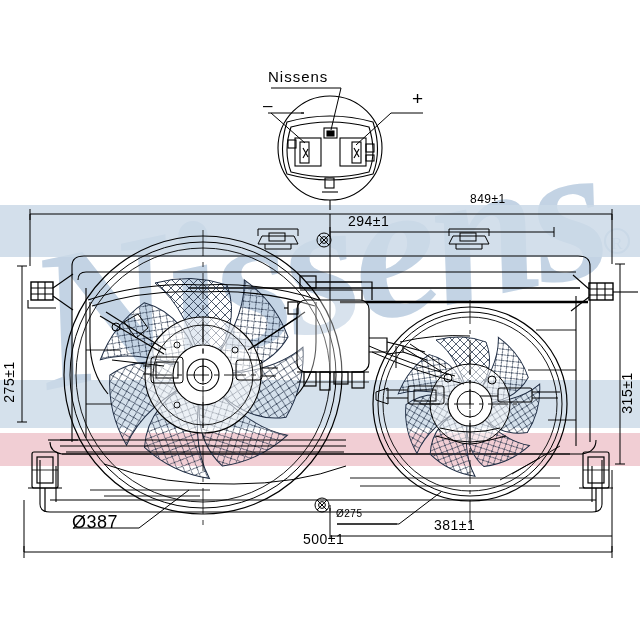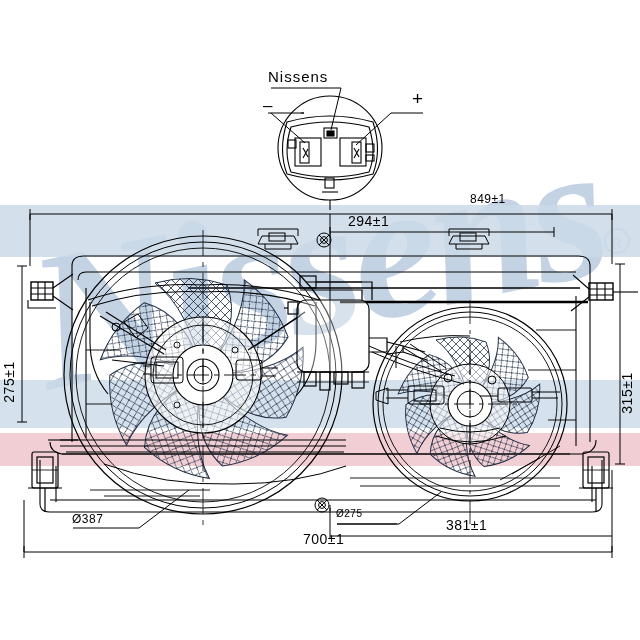--- a/index.html
+++ b/index.html
@@ -347,18 +347,18 @@
 <div class="lbl" style="left:268px;top:68px;font-size:15px;letter-spacing:1px;">Nissens</div>
 <div class="lbl" style="left:263px;top:96px;font-size:17px;">–</div>
 <div class="lbl" style="left:412px;top:88px;font-size:19px;">+</div>
 
 <div class="lbl" style="left:470px;top:192px;font-size:12px;letter-spacing:0.5px;">849±1</div>
 <div class="lbl" style="left:348px;top:213px;font-size:14px;letter-spacing:0.5px;">294±1</div>
 
 <div class="lbl" style="left:-12px;top:374px;font-size:14px;letter-spacing:0.5px;transform:rotate(-90deg);transform-origin:center;">275±1</div>
 <div class="lbl" style="left:606px;top:385px;font-size:14px;letter-spacing:0.5px;transform:rotate(-90deg);transform-origin:center;">315±1</div>
 
-<div class="lbl" style="left:72px;top:512px;font-size:12px;letter-spacing:0.5px;">Ø387</div>
+<div class="lbl" style="left:72px;top:512px;font-size:18px;letter-spacing:0.5px;">Ø387</div>
 <div class="lbl" style="left:336px;top:508px;font-size:10px;letter-spacing:0.5px;">Ø275</div>
-<div class="lbl" style="left:446px;top:517px;font-size:14px;letter-spacing:0.5px;">381±1</div>
-<div class="lbl" style="left:303px;top:531px;font-size:14px;letter-spacing:0.5px;">700±1</div>
+<div class="lbl" style="left:434px;top:517px;font-size:14px;letter-spacing:0.5px;">381±1</div>
+<div class="lbl" style="left:303px;top:531px;font-size:14px;letter-spacing:0.5px;">500±1</div>
 
 </div>
 
 </body></html>

